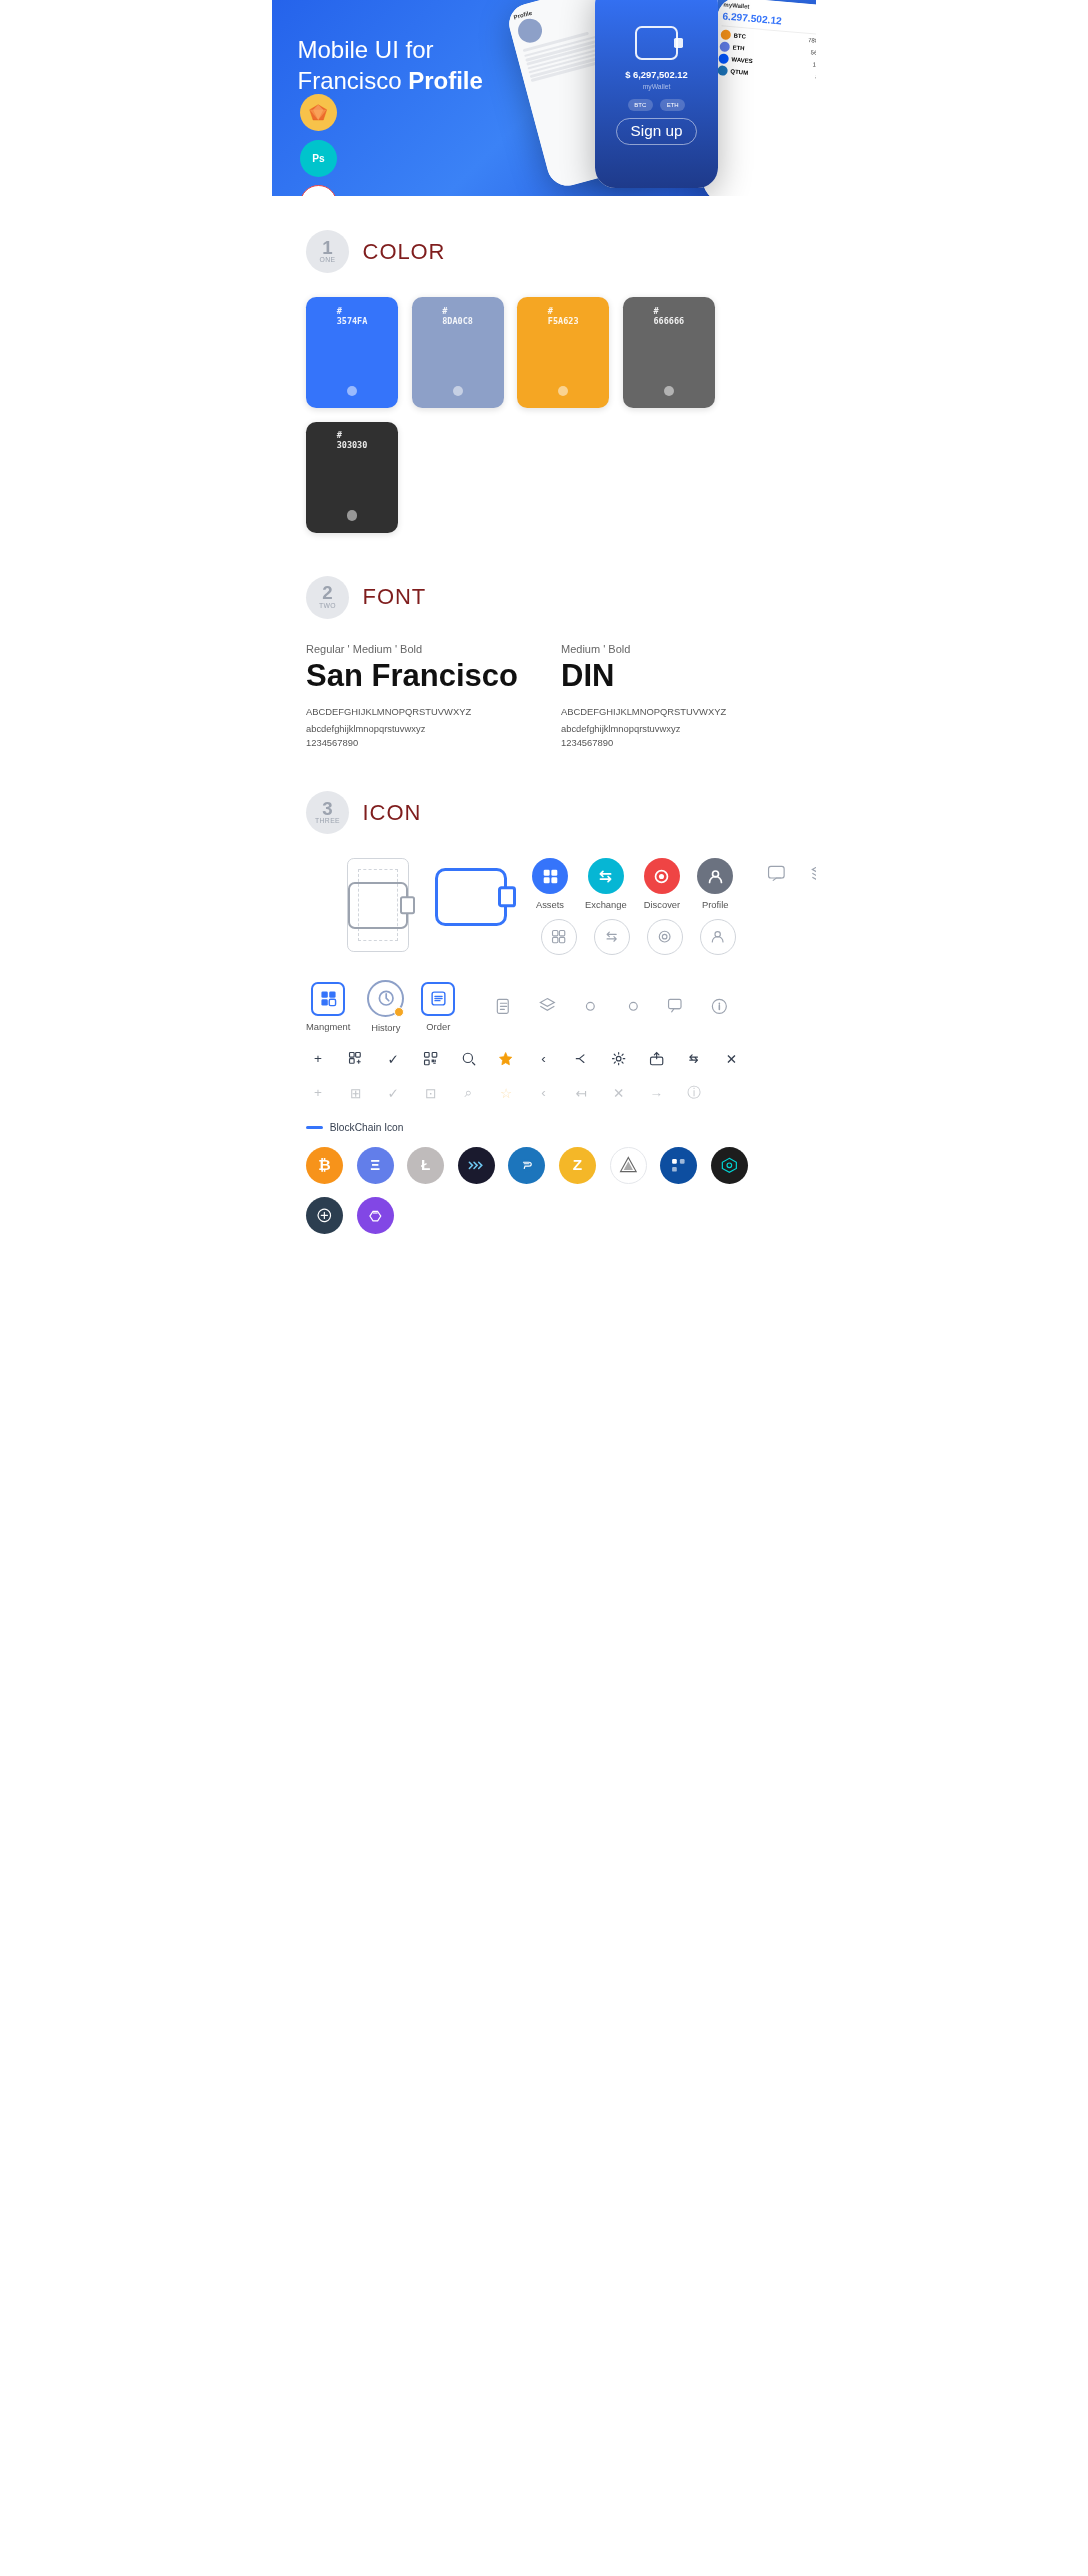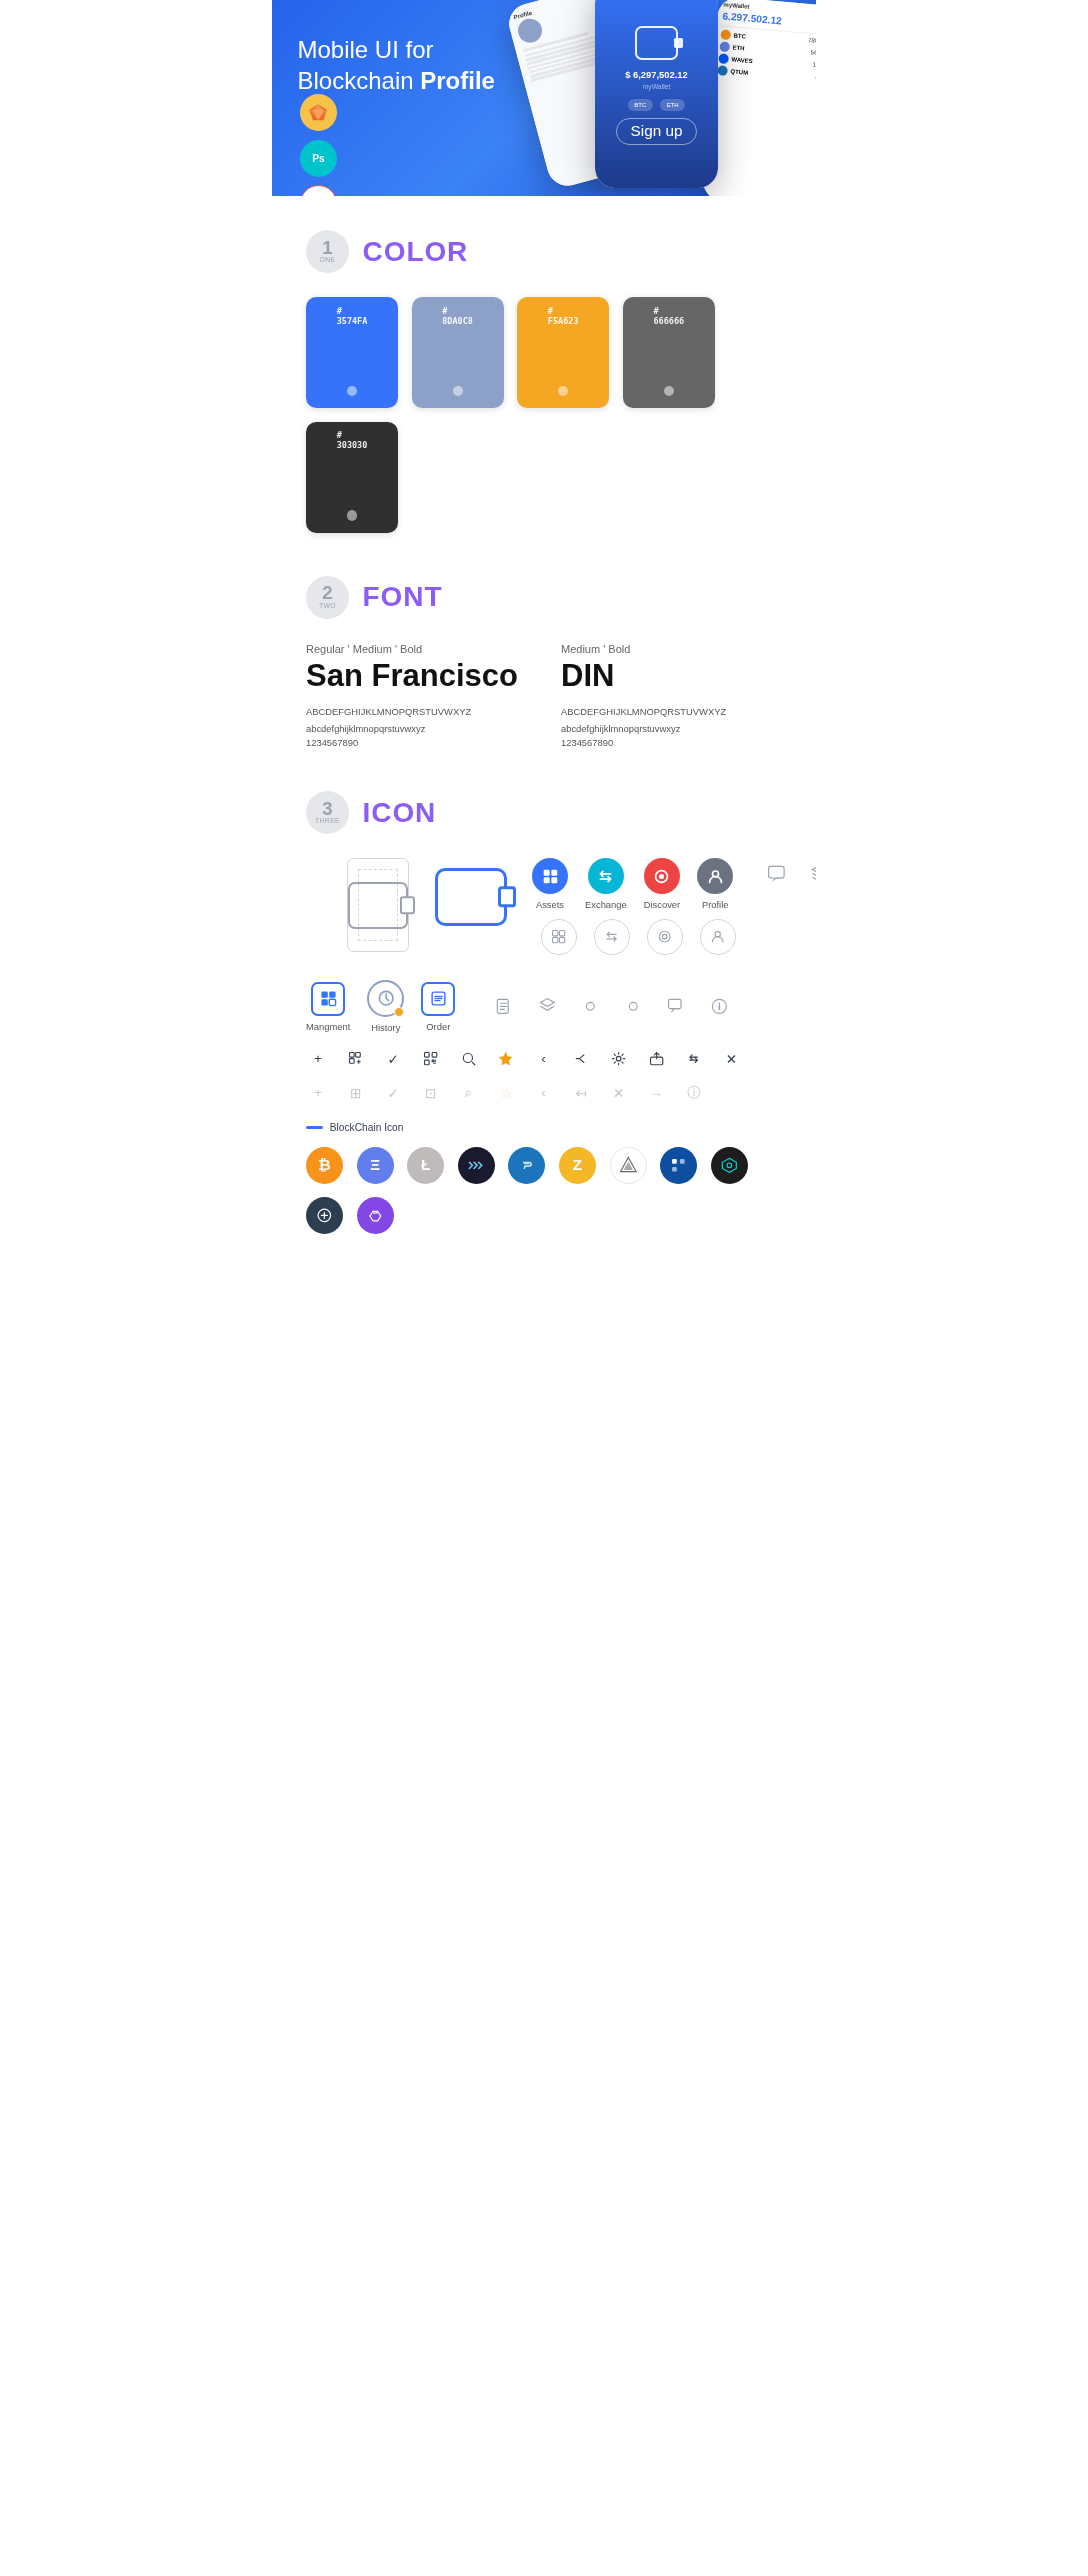--- a/index.html
+++ b/index.html
@@ -153,21 +153,21 @@
     .section-number {
       width: 43px; height: 43px;
       border-radius: 50%;
       background: #e5e7eb;
       display: flex; flex-direction: column; align-items: center; justify-content: center;
       font-size: 17px; font-weight: 700; color: #6b7280;
       line-height: 1;
     }
     .section-number .num { font-size: 18.7px; font-weight: 900; color: #9ca3af; }
     .section-number .word { font-size: 6.8px; color: #9ca3af; font-weight: 500; letter-spacing: 0.4px; }
-    .section-title { font-size: 28px; font-weight: 700; color: #8b5cf6; letter-spacing: 0.9px; }
+    .section-title { font-size: 22px; font-weight: 400; color: #7f1d1d; letter-spacing: 0.9px; }
 
     
     .color-section { margin-bottom: 43px; }
     .color-swatches {
       display: flex;
       gap: 13.6px;
       flex-wrap: wrap;
     }
     .color-card {
       width: 92px;
@@ -367,21 +367,21 @@
     .eth { background: #627eea; color: #fff; }
     .ltc { background: #bfbbbb; color: #fff; }
     .dash { background: #1c75bc; color: #fff; }
     .zcash { background: #f4b728; color: #fff; }
   </style>
 </head>
 <body>
 
 <div class="hero">
   <h1 class="hero-title">
-    <span>Mobile UI for Blockchain </span><strong>Profile</strong>
+    <span>Mobile UI for Francisco </span><strong>Profile</strong>
   </h1>
   <div class="ui-kit-badge">UI Kit</div>
 
   <div class="hero-badges">
     <div class="badge-sketch">
       <svg width="20.4" height="18.7" viewBox="0 0 24 22" fill="none">
         <polygon points="12,2 22,8 18,20 6,20 2,8" fill="#EC6B2D" stroke="#E85B20" stroke-width="0.5"></polygon>
         <polygon points="12,2 18,8 12,20 6,8" fill="#F9A765" opacity="0.7"></polygon>
         <polygon points="2,8 22,8 12,20" fill="#FDAD5C" opacity="0.5"></polygon>
       </svg>

